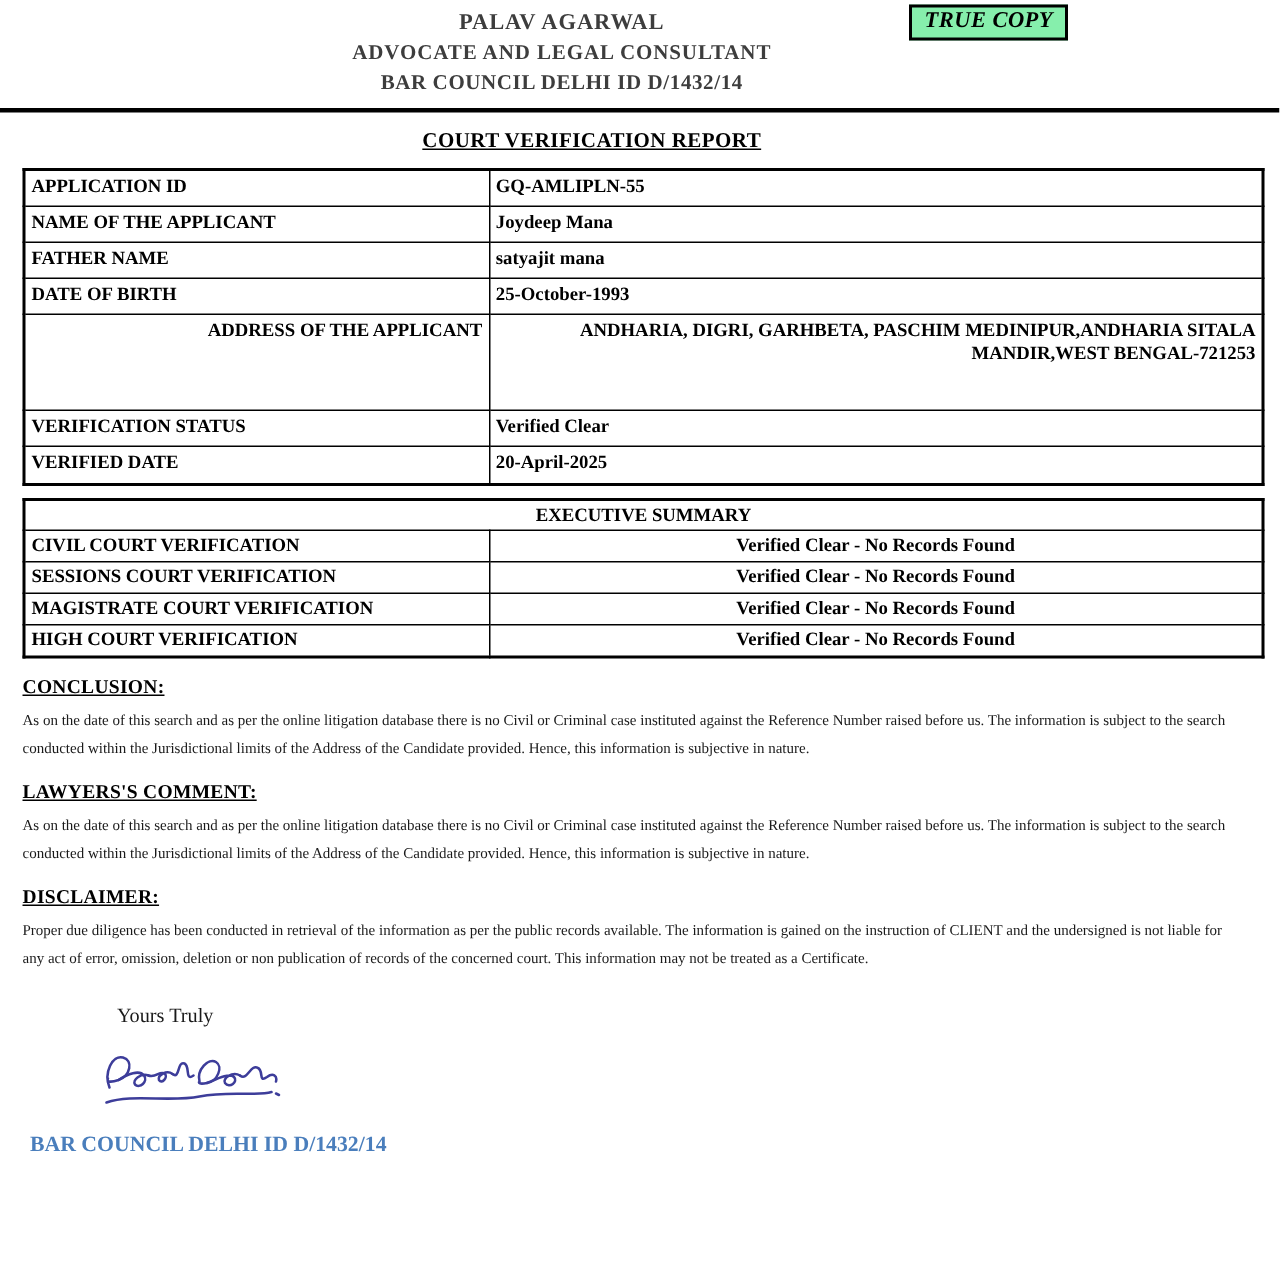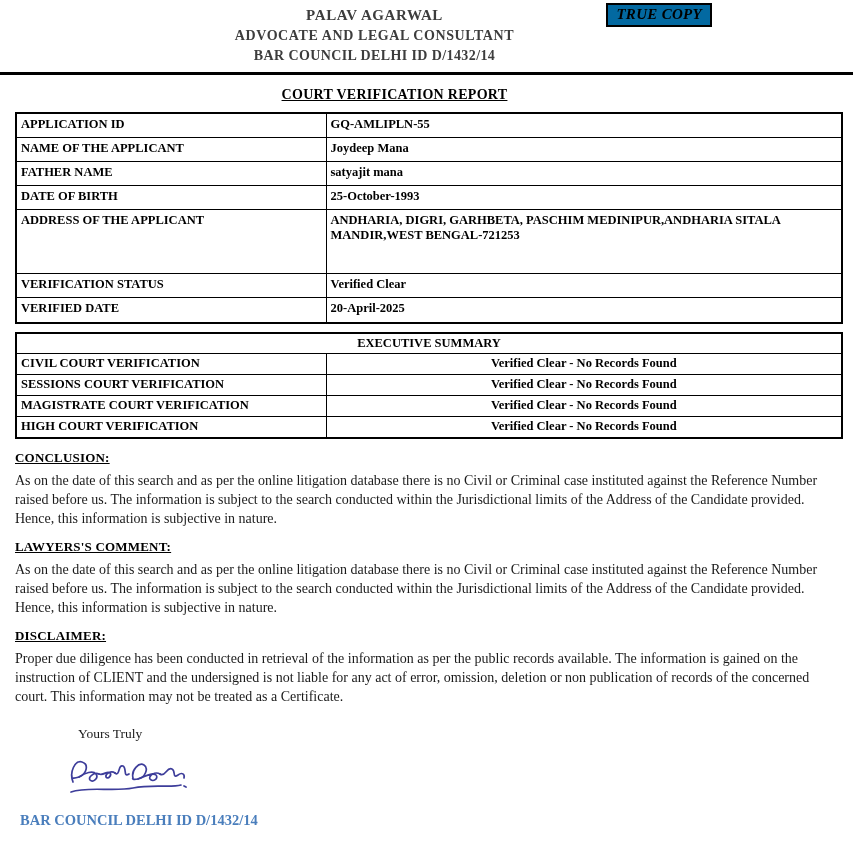--- a/index.html
+++ b/index.html
@@ -16,21 +16,21 @@
   .letterhead { position: relative; padding-top: 7px; text-align: center; }
   .letterhead .line1 { font-size: 15px; font-weight: bold; color: #3d3d3d; letter-spacing: 0.6px; }
   .letterhead .line2 { font-size: 14px; font-weight: bold; color: #3d3d3d; letter-spacing: 0.6px; margin-top: 4px; }
   .letterhead .line3 { font-size: 14px; font-weight: bold; color: #3d3d3d; letter-spacing: 0.4px; margin-top: 4px; }
   .stamp {
     position: absolute; top: 3px; right: 37px;
     border: 2px solid #000;
     padding: 1px 8px 2px 8px;
     font-size: 15px; font-weight: bold; font-style: italic;
     letter-spacing: 0.3px;
-    background: #0369a1;
+    background: #86efac;
   }
   .header-rule { margin-top: 8px; border-top: 3px solid #000; width: 853px; }
 
   
   .report-title {
     text-align: center; margin-top: 12px;
     font-size: 14px; font-weight: bold; text-decoration: underline;
     letter-spacing: 0.3px;
     padding-left: 40px;
   }
@@ -44,36 +44,36 @@
     border: 1px solid #000;
     font-size: 12.5px;
     vertical-align: top;
     padding: 3px 4px 4px 4px;
   }
   .tbl1 { border: 2px solid #000; }
   .tbl2 { border: 2px solid #000; margin-top: 8px; }
   .tbl1 td.lbl { width: 310px; font-weight: bold; }
   .tbl1 td.val { font-weight: bold; }
   .row-std td { height: 24px; }
-  .row-address td { height: 64px; }
+  .row-address td { height: 64px; text-align: right; }
   .row-vdate td { height: 26px; }
   .tbl2 th { text-align: center; font-weight: bold; height: 20px; padding: 2px; }
   .tbl2 td { height: 21px; padding: 2px 4px; }
   .tbl2 td.lbl { width: 310px; font-weight: bold; text-align: left; }
   .tbl2 td.val { font-weight: bold; text-align: center; }
 
   
   .section { margin-top: 11px; }
   .section-heading {
     font-size: 13px; font-weight: bold; text-decoration: underline;
     letter-spacing: 0.2px;
   }
   .section-body {
     margin-top: 5px;
-    font-size: 14px;
+    font-size: 10px;
     line-height: 19px;
     width: 812px;
     color: #1a1a1a;
   }
 
   
   .closing { margin-top: 20px; margin-left: 63px; font-size: 13.5px; color: #1a1a1a; }
   .signature { margin-top: 10px; margin-left: 48px; height: 58px; }
   .signatory { margin-left: 23px; font-size: 13.5px; color: #1a1a1a; }
   .footer-bar-id { margin-left: 5px; margin-top: 2px; font-size: 14.5px; font-weight: bold; }

